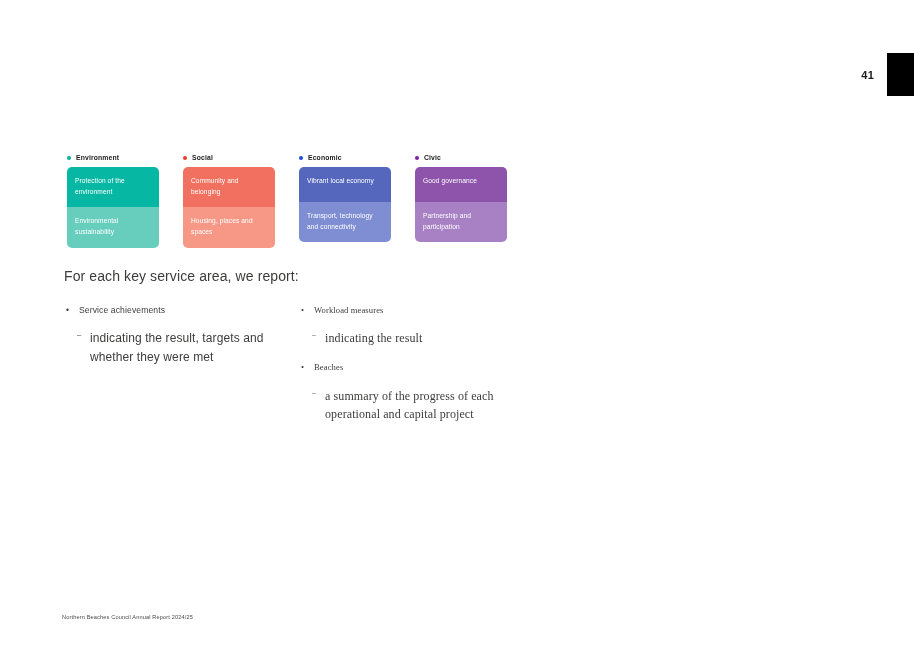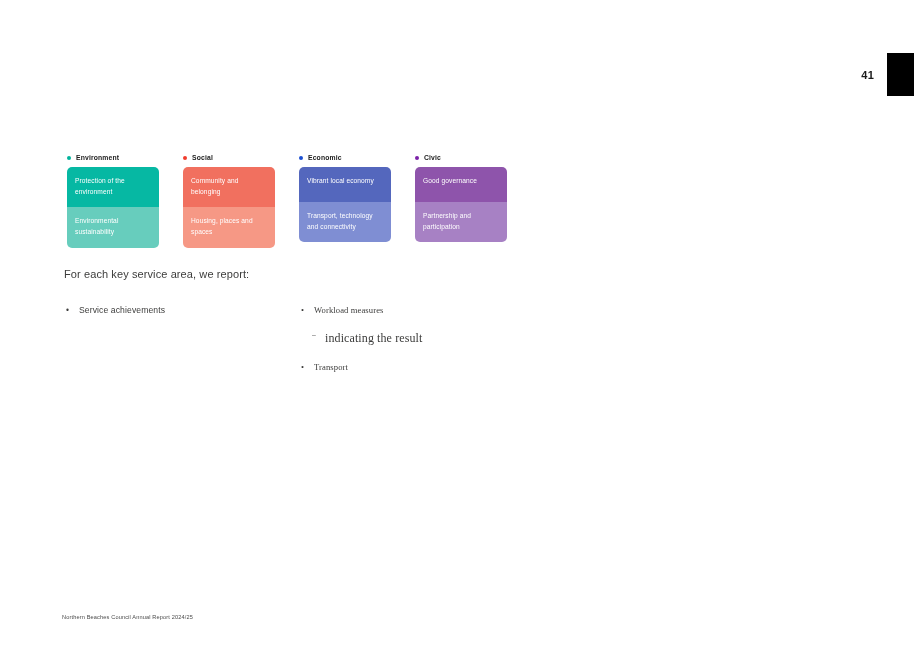--- a/index.html
+++ b/index.html
@@ -83,21 +83,21 @@
     line-height: 1.62;
     color: #ffffff;
     letter-spacing: 0.1px;
   }
 
   
   .intro {
     position: absolute;
     left: 64px;
     top: 268px;
-    font-size: 11px;
+    font-size: 14px;
     color: #3c3c3b;
     letter-spacing: 0.1px;
   }
 
   .cols {
     position: absolute;
     top: 304px;
     left: 64px;
     width: 460px;
     display: flex;
@@ -220,24 +220,26 @@
       </div>
     </div>
   </div>
 
 <div class="intro">For each key service area, we report:</div>
 
 <div class="cols">
   <div class="col left">
     <ul class="bullets">
         <li class="bullet">Service achievements</li>
+        <li class="subbullet">indicating the result, targets and whether they were met</li>
       </ul>
   </div>
   <div class="col right">
     <ul class="bullets">
         <li class="bullet">Workload measures</li>
         <li class="subbullet">indicating the result</li>
-        <li class="bullet">Transport</li>
+        <li class="bullet">Beaches</li>
+        <li class="subbullet">a summary of the progress of each operational and capital project</li>
       </ul>
   </div>
 </div>
 
 <div class="footer">Northern Beaches Council Annual Report 2024/25</div>
 
 </body></html>

